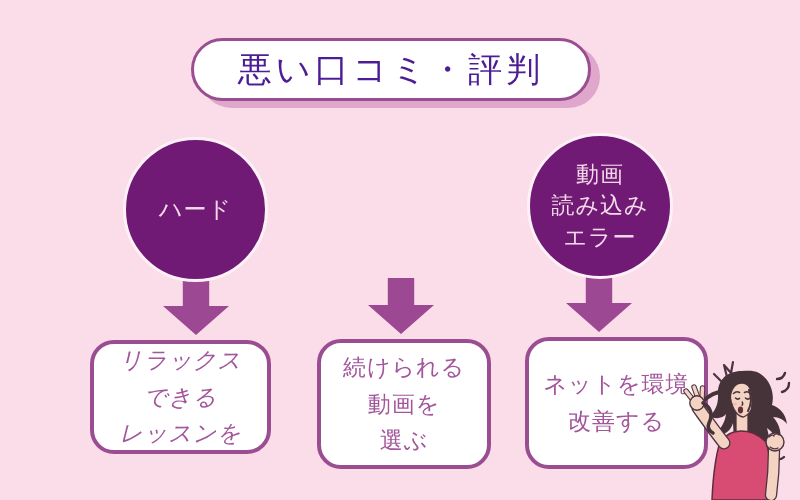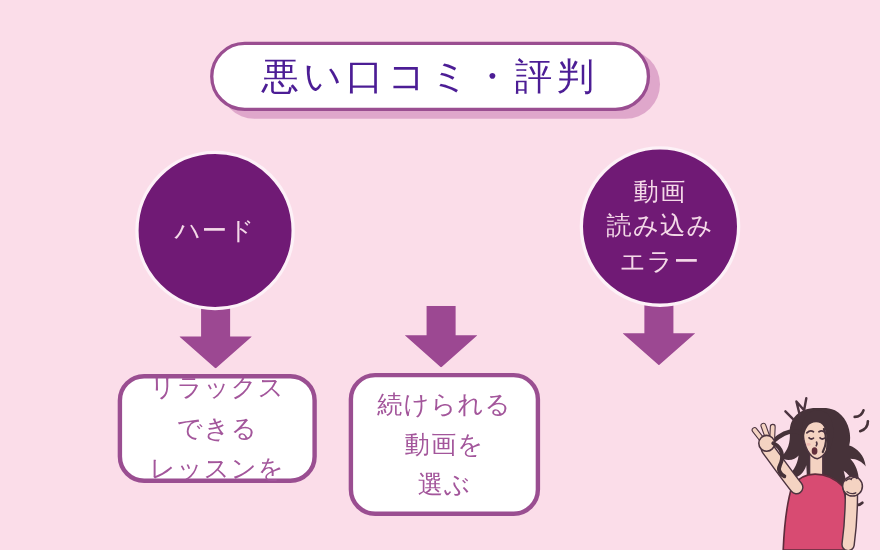--- a/index.html
+++ b/index.html
@@ -61,21 +61,21 @@
   
   .box {
     position: absolute;
     background: #ffffff;
     border: 4px solid #9a4e91;
     border-radius: 24px;
     display: flex; align-items: center; justify-content: center;
     text-align: center;
     box-sizing: border-box;
   }
-  .b1 { left: 107px; top: 340px; width: 181px; height: 99px; }
+  .b1 { left: 90px; top: 340px; width: 181px; height: 114px; font-style: italic; }
   .b2 { left: 317px; top: 339px; width: 174px; height: 130px; }
   .b3 { left: 525px; top: 337px; width: 183px; height: 132px; }
   .box-text {
     color: #a3569b;
     font-size: 23px;
     line-height: 1.6;
     white-space: pre-line;
     letter-spacing: 1px;
   }
   
@@ -110,20 +110,24 @@
   <div class="box b1">
     <span class="box-text">リラックス
 できる
 レッスンを</span>
   </div>
   <div class="box b2">
     <span class="box-text">続けられる
 動画を
 選ぶ</span>
   </div>
+  <div class="box b3">
+    <span class="box-text">ネットを環境
+改善する</span>
+  </div>
 
   <svg class="woman-svg" viewBox="0 0 126 150" xmlns="http://www.w3.org/2000/svg">
 
     <path d="M68 21 C52 21 43 31 44 45 C44.5 54 41 62 35 66 C42 70 49 68 52 64
              C51 73 46 80 40 85 C49 87 57 81 59 73 L60 92
              C70 97 80 96 86 91 C88 104 89 118 85 133
              C92 129 97 117 97 103 C97 95 95 86 93 78
              C99 82 103 89 105 97 C109 87 106 74 99 67
              C105 67 110 70 113 74 C112 64 105 57 98 55
              C101 43 96 29 85 23 C79 20 73 21 68 21 Z" fill="#463239"></path>

